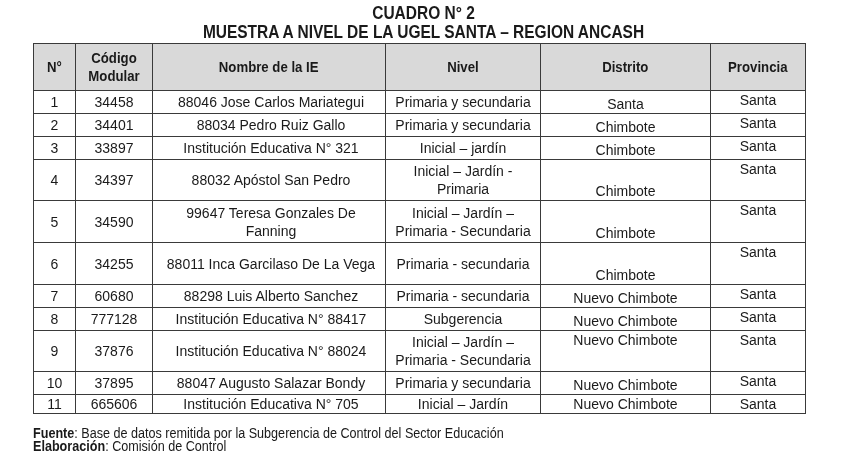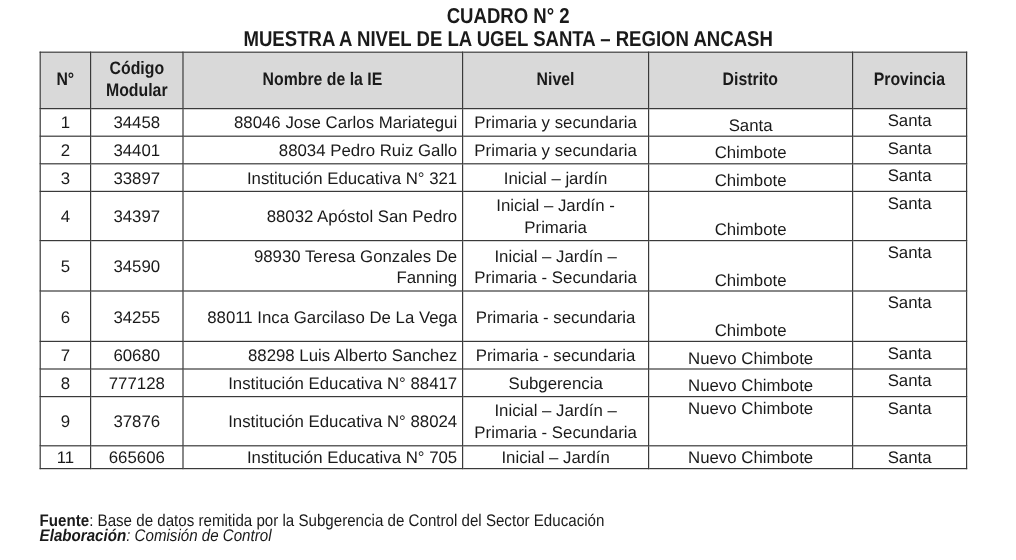--- a/index.html
+++ b/index.html
@@ -5,27 +5,27 @@
   html, body { margin:0; padding:0; background:#ffffff; }
   body { width:847px; height:467px; position:relative; overflow:hidden; font-family:"Liberation Sans", sans-serif; color:#1a1a1a; }
   .title { position:absolute; left:0; width:847px; text-align:center; font-weight:bold; font-family:"Liberation Sans", sans-serif; transform:scaleX(0.86); transform-origin:center; }
   .title1 { top:3px; font-size:18px; letter-spacing:0px; }
   .title2 { top:22px; font-size:18px; }
   table { position:absolute; left:33px; top:43px; border-collapse:collapse; font-size:14px; }
   th, td { border:1.5px solid #3a3a3a; padding:0 4px; line-height:18px; }
   th { background:#d9d9d9; font-weight:bold; height:46px; font-size:15px; }
   th span { display:inline-block; transform:scaleX(0.88); }
   td { text-align:center; vertical-align:middle; }
-  td.name { text-align:right; padding-left:8px; }
+  td.name { text-align:center; padding-left:8px; }
   td.top { vertical-align:top; }
   td.bottom { vertical-align:bottom; }
   .footer { position:absolute; left:33px; font-size:14px; }
   .footer span.lbl { font-weight:bold; }
   .f1 { top:425px; }
-  .f2 { top:438px;font-style:italic; }
+  .f2 { top:438px; }
   .footer .inner { display:inline-block; transform:scaleX(0.9); transform-origin:left; white-space:nowrap; }
 </style>
 </head>
 <body>
 
 <div class="title title1">CUADRO N° 2</div>
 <div class="title title2">MUESTRA A NIVEL DE LA UGEL SANTA – REGION ANCASH</div>
 
 <table>
   <colgroup>
@@ -75,21 +75,21 @@
       <td>4</td>
       <td>34397</td>
       <td class="name">88032 Apóstol San Pedro</td>
       <td style="padding:0 20px">Inicial – Jardín - Primaria</td>
       <td class="bottom">Chimbote</td>
       <td class="top">Santa</td>
     </tr>
     <tr style="height:42px">
       <td>5</td>
       <td>34590</td>
-      <td class="name">98930 Teresa Gonzales De Fanning</td>
+      <td class="name">99647 Teresa Gonzales De Fanning</td>
       <td>Inicial – Jardín – Primaria - Secundaria</td>
       <td class="bottom">Chimbote</td>
       <td class="top">Santa</td>
     </tr>
     <tr style="height:42px">
       <td>6</td>
       <td>34255</td>
       <td class="name">88011 Inca Garcilaso De La Vega</td>
       <td>Primaria - secundaria</td>
       <td class="bottom">Chimbote</td>
@@ -112,20 +112,28 @@
       <td class="top">Santa</td>
     </tr>
     <tr style="height:41px">
       <td>9</td>
       <td>37876</td>
       <td class="name">Institución Educativa N° 88024</td>
       <td>Inicial – Jardín – Primaria - Secundaria</td>
       <td class="top">Nuevo Chimbote</td>
       <td class="top">Santa</td>
     </tr>
+    <tr style="height:23px">
+      <td>10</td>
+      <td>37895</td>
+      <td class="name">88047 Augusto Salazar Bondy</td>
+      <td>Primaria y secundaria</td>
+      <td class="bottom">Nuevo Chimbote</td>
+      <td class="top">Santa</td>
+    </tr>
     <tr style="height:15px">
       <td>11</td>
       <td>665606</td>
       <td class="name">Institución Educativa N° 705</td>
       <td>Inicial – Jardín</td>
       <td class="bottom">Nuevo Chimbote</td>
       <td class="top">Santa</td>
     </tr>
   </tbody>
 </table>

